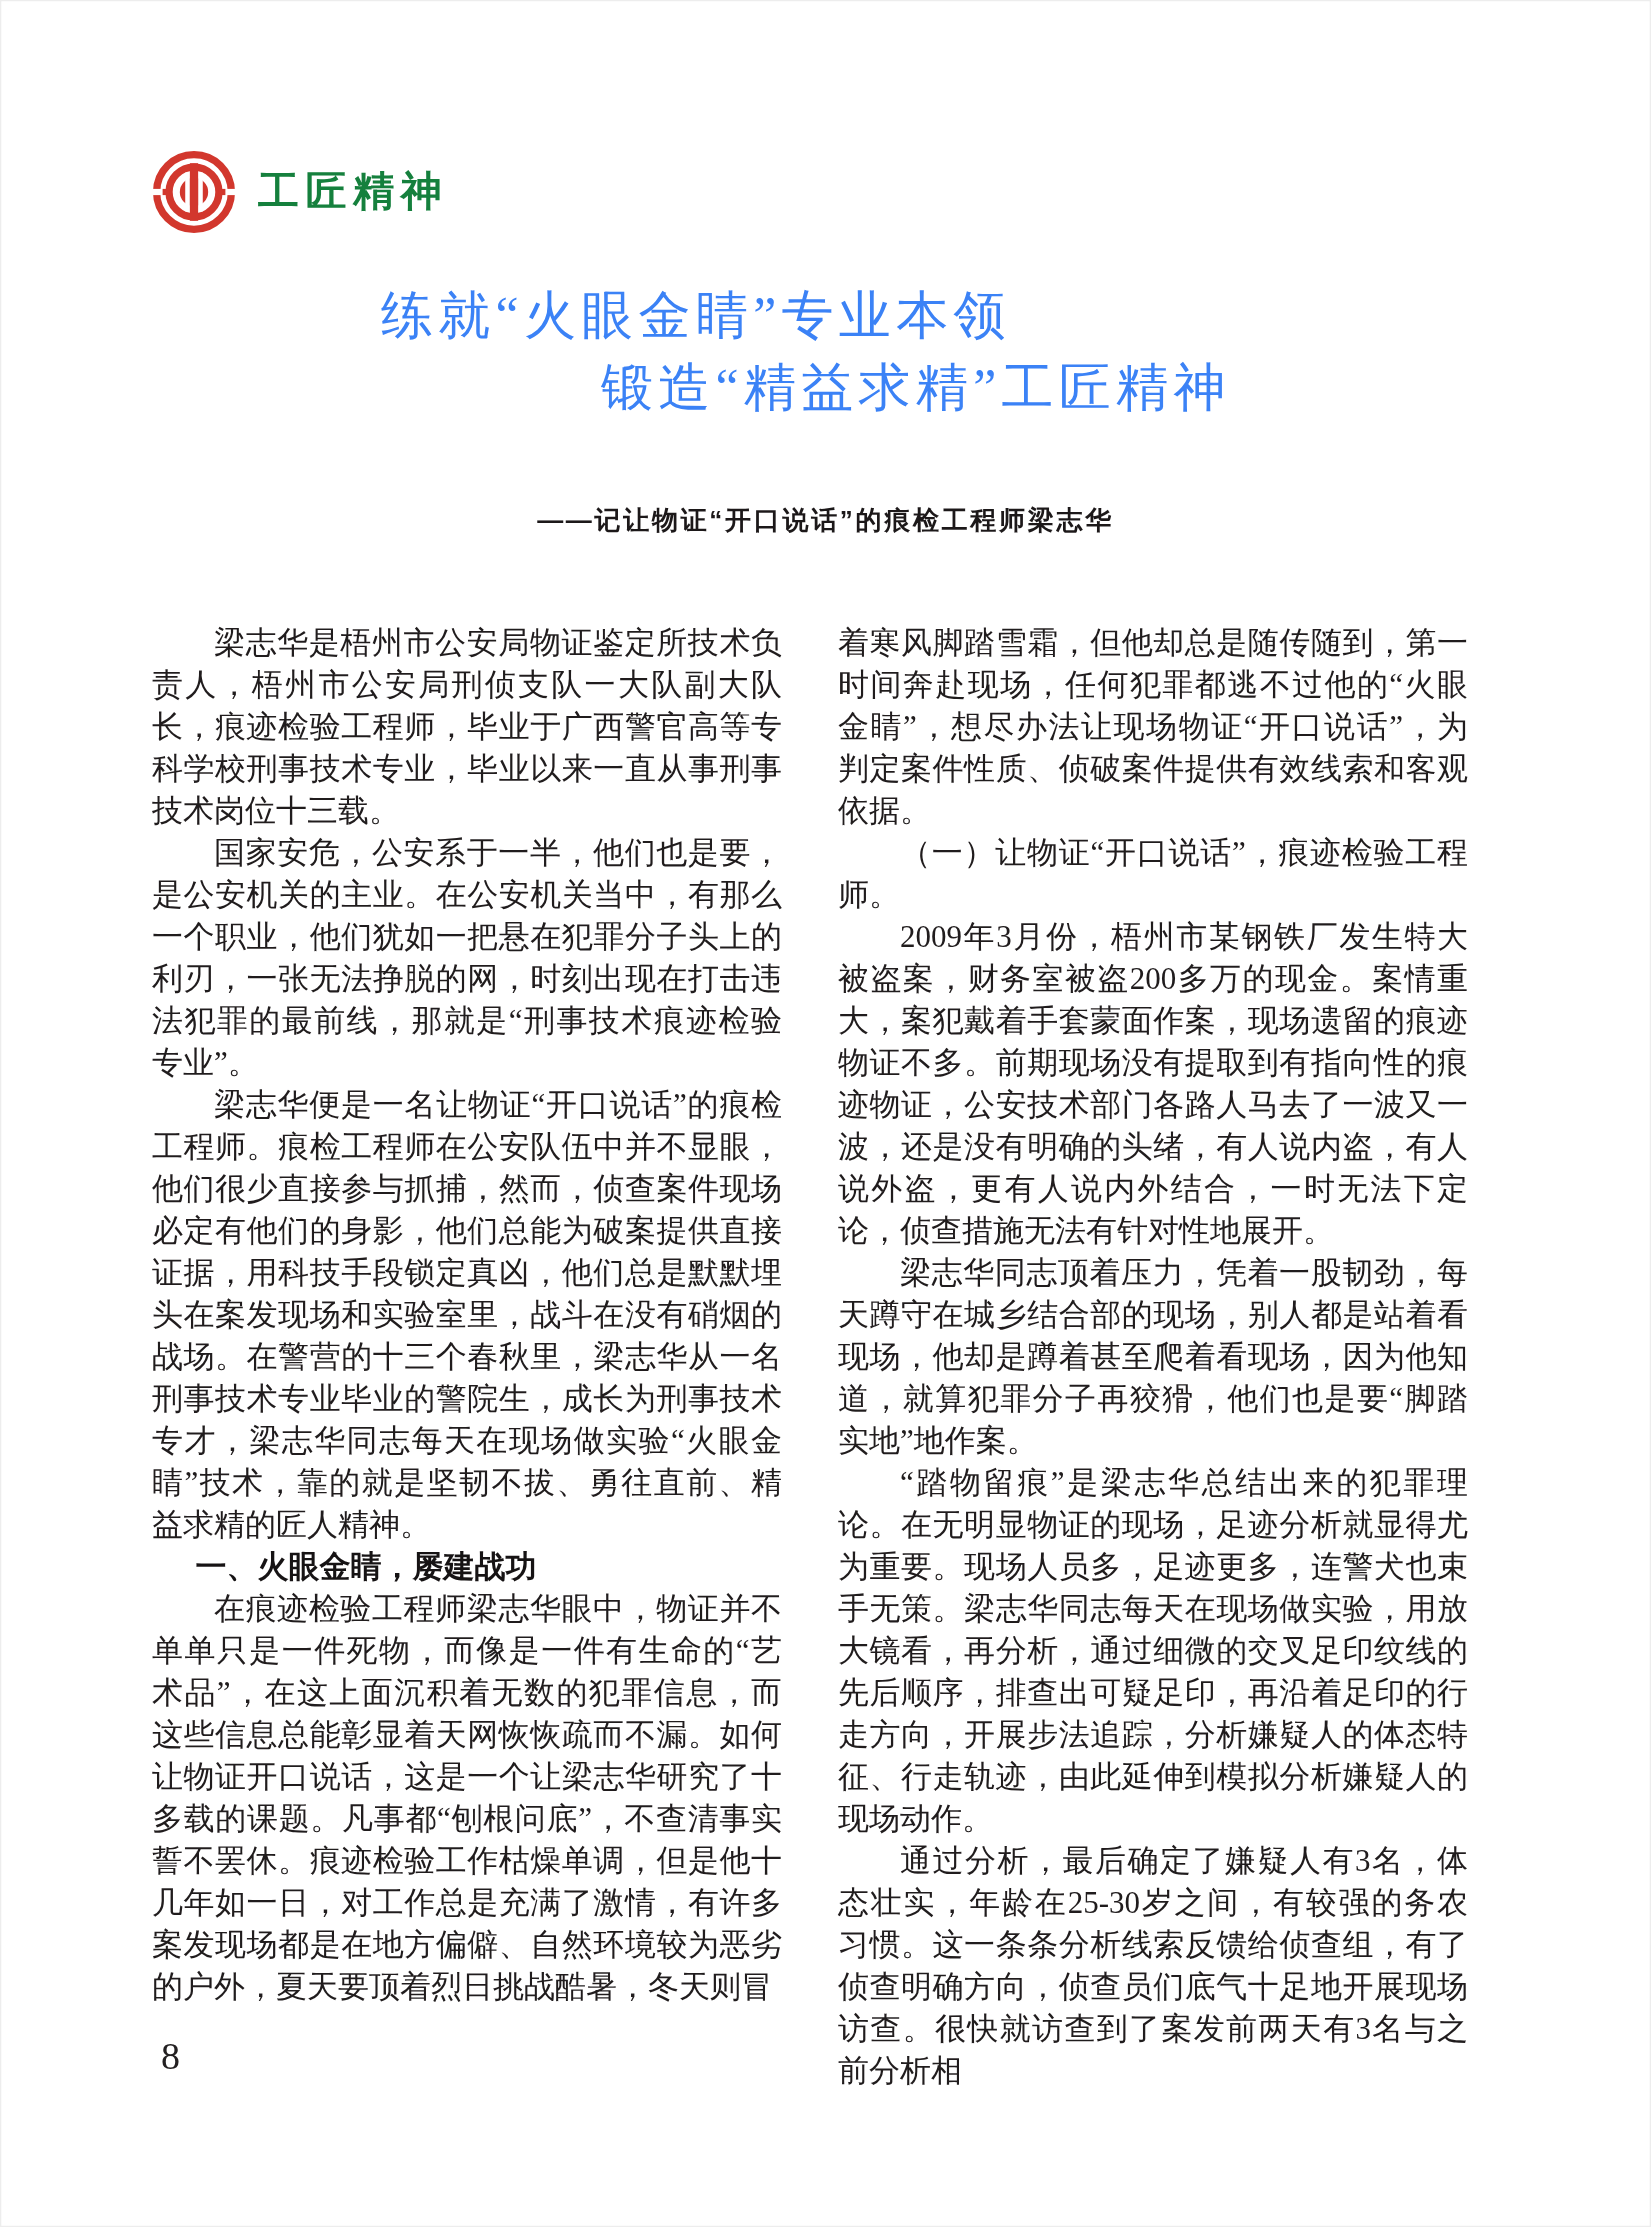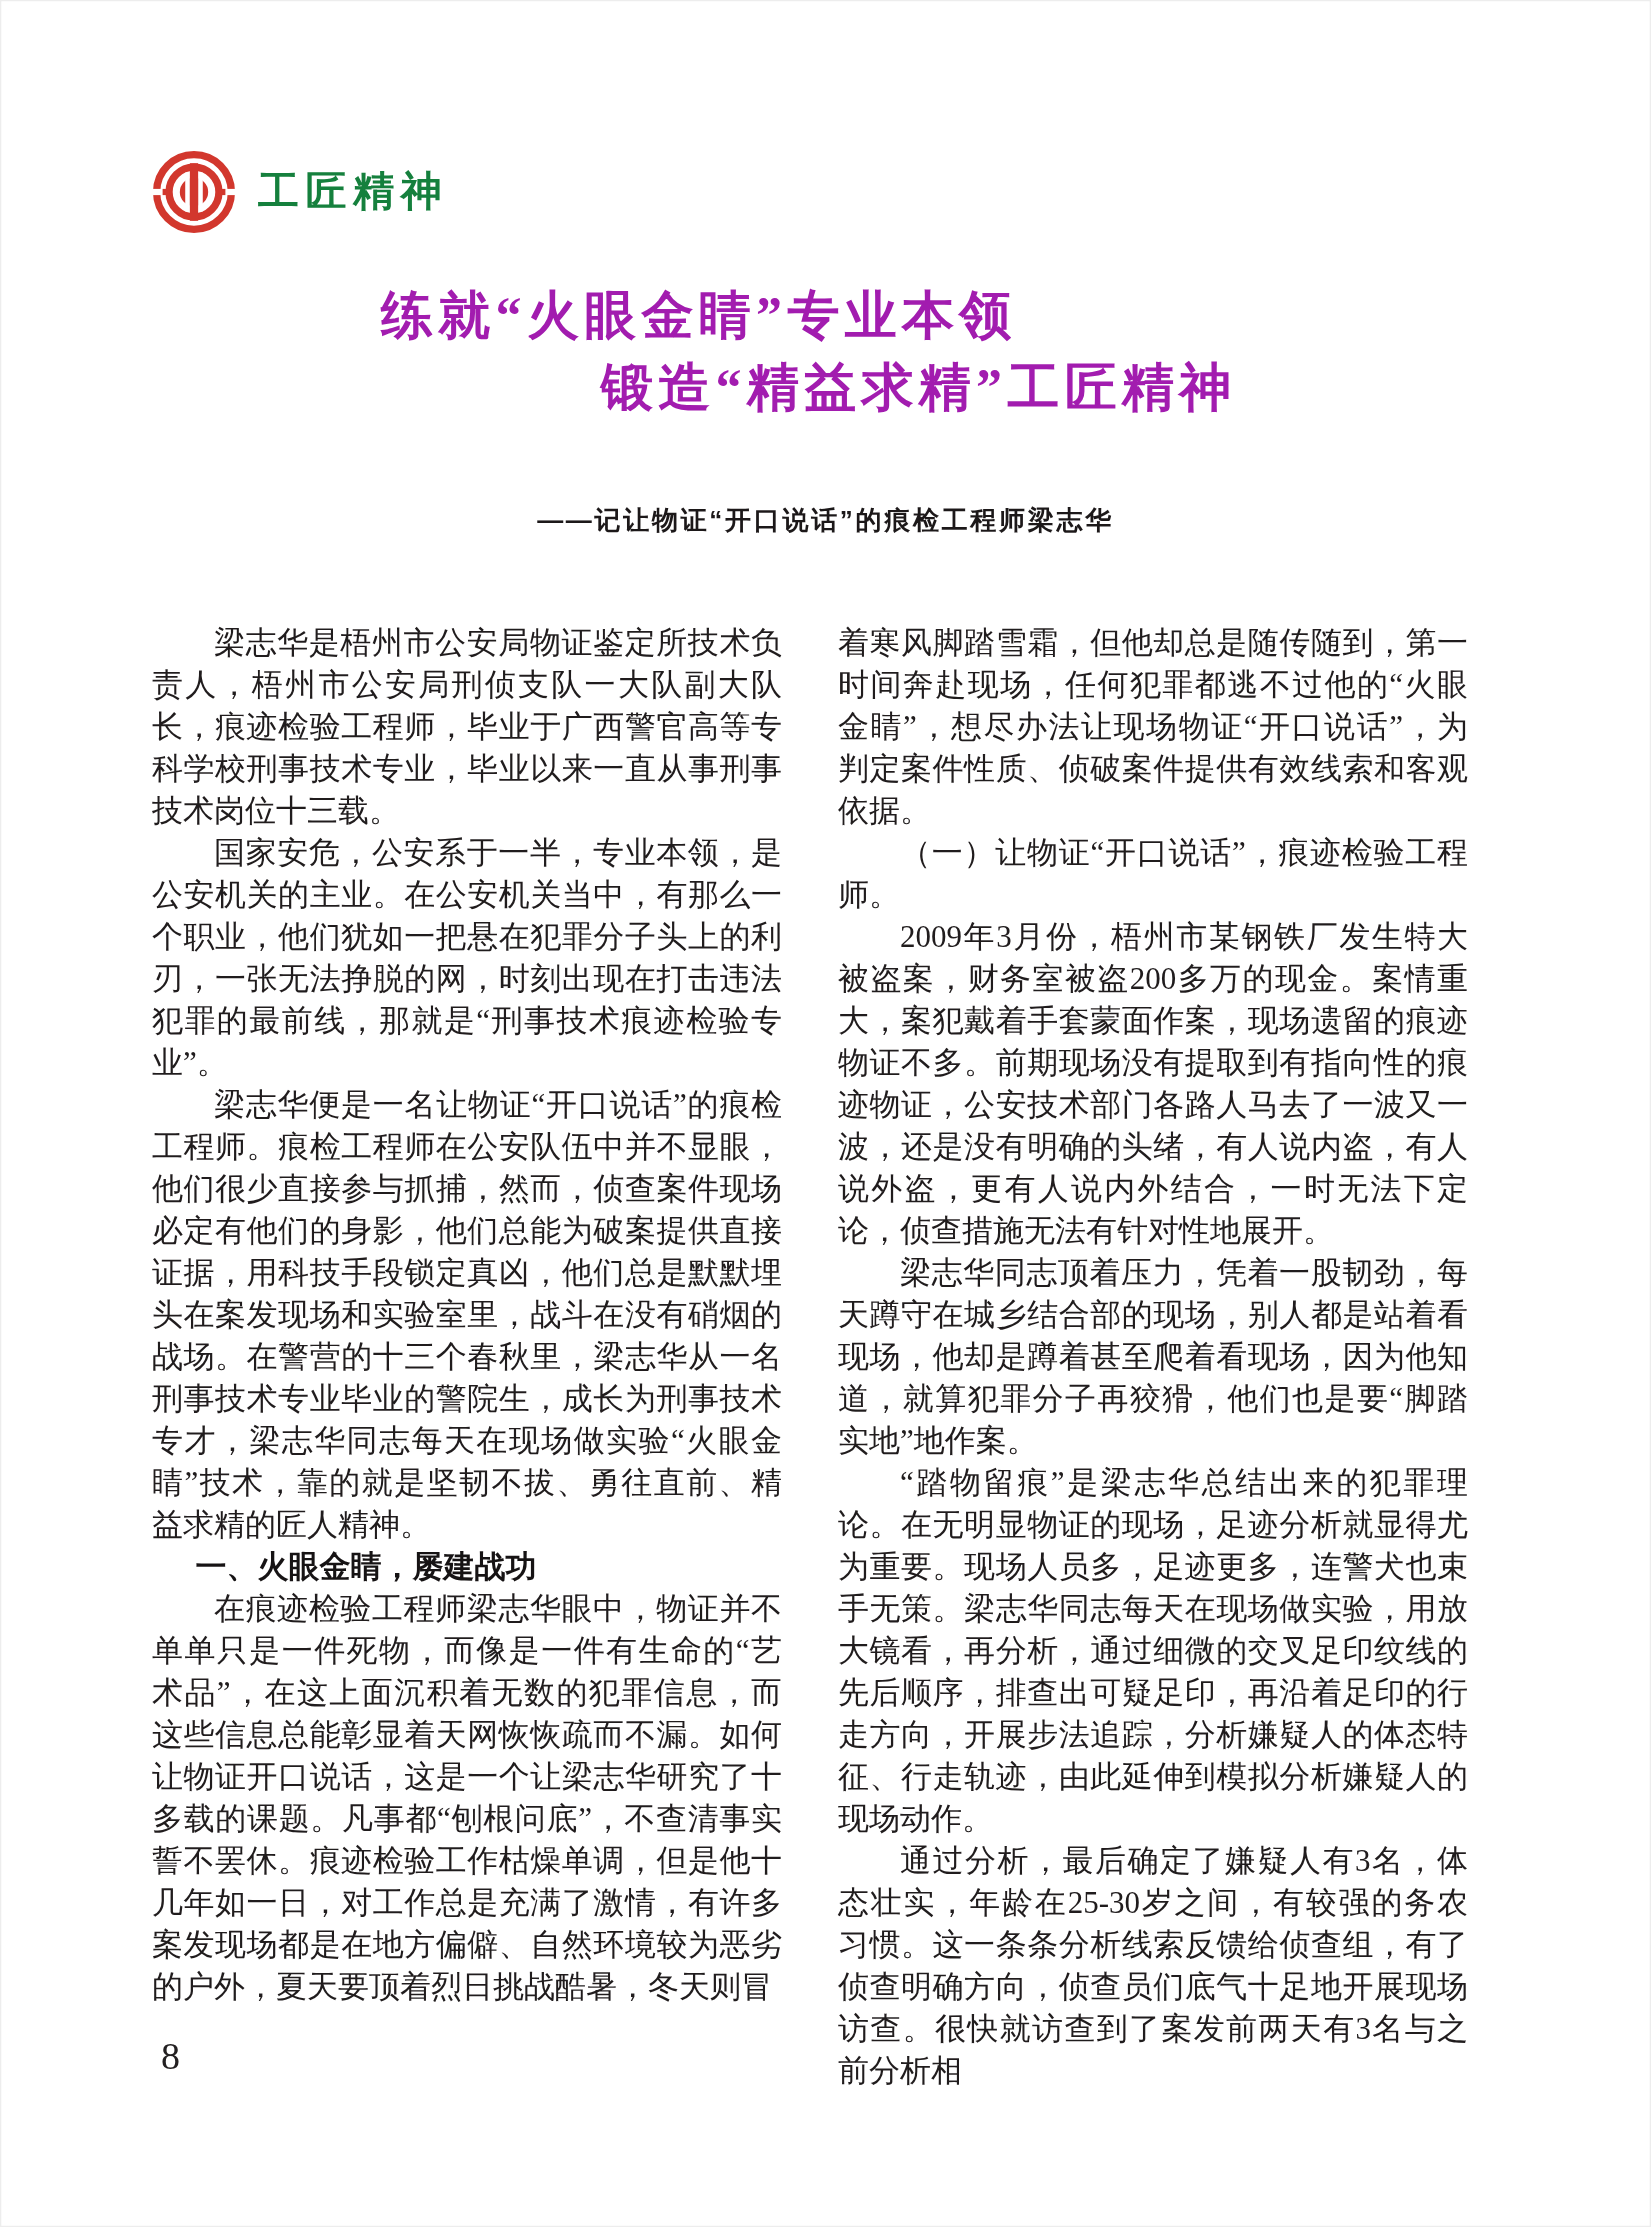--- a/index.html
+++ b/index.html
@@ -31,23 +31,23 @@
     color:#15803d;
     white-space:nowrap;
   }
   
   .title-block{
     position:absolute;
     top:280px;
     left:0;
     width:1651px;
     font-family:"Liberation Serif","DejaVu Serif",serif;
-    font-weight:700;
+    font-weight:400;
     font-size:52px;
-    color:#a21caf;
+    color:#3b82f6;
   }
   .title-line{line-height:72px;white-space:nowrap;letter-spacing:5.3px;}
   .title-line1{margin-left:381px;}
   .title-line2{margin-left:601px;}
   .subtitle{
     position:absolute;
     top:503px;
     left:0;
     width:1651px;
     text-align:center;
@@ -122,21 +122,21 @@
   </div>
 
   <div class="title-block">
     <div class="title-line title-line1">练就“火眼金睛”专业本领</div>
     <div class="title-line title-line2">锻造“精益求精”工匠精神</div>
   </div>
   <div class="subtitle">——记让物证“开口说话”的痕检工程师梁志华</div>
 
   <div class="col col-left">
     <p class="para">梁志华是梧州市公安局物证鉴定所技术负责人，梧州市公安局刑侦支队一大队副大队长，痕迹检验工程师，毕业于广西警官高等专科学校刑事技术专业，毕业以来一直从事刑事技术岗位十三载。</p>
-    <p class="para">国家安危，公安系于一半，专业本领，是公安机关的主业。在公安机关当中，有那么一个职业，他们犹如一把悬在犯罪分子头上的利刃，一张无法挣脱的网，时刻出现在打击违法犯罪的最前线，那就是“刑事技术痕迹检验专业”。</p>
+    <p class="para">国家安危，公安系于一半，他们也是要，是公安机关的主业。在公安机关当中，有那么一个职业，他们犹如一把悬在犯罪分子头上的利刃，一张无法挣脱的网，时刻出现在打击违法犯罪的最前线，那就是“刑事技术痕迹检验专业”。</p>
     <p class="para">梁志华便是一名让物证“开口说话”的痕检工程师。痕检工程师在公安队伍中并不显眼，他们很少直接参与抓捕，然而，侦查案件现场必定有他们的身影，他们总能为破案提供直接证据，用科技手段锁定真凶，他们总是默默埋头在案发现场和实验室里，战斗在没有硝烟的战场。在警营的十三个春秋里，梁志华从一名刑事技术专业毕业的警院生，成长为刑事技术专才，梁志华同志每天在现场做实验“火眼金睛”技术，靠的就是坚韧不拔、勇往直前、精益求精的匠人精神。</p>
     <p class="sec-heading">一、火眼金睛，屡建战功</p>
     <p class="para">在痕迹检验工程师梁志华眼中，物证并不单单只是一件死物，而像是一件有生命的“艺术品”，在这上面沉积着无数的犯罪信息，而这些信息总能彰显着天网恢恢疏而不漏。如何让物证开口说话，这是一个让梁志华研究了十多载的课题。凡事都“刨根问底”，不查清事实誓不罢休。痕迹检验工作枯燥单调，但是他十几年如一日，对工作总是充满了激情，有许多案发现场都是在地方偏僻、自然环境较为恶劣的户外，夏天要顶着烈日挑战酷暑，冬天则冒</p>
   </div>
 
   <div class="col col-right">
     <p class="para-cont">着寒风脚踏雪霜，但他却总是随传随到，第一时间奔赴现场，任何犯罪都逃不过他的“火眼金睛”，想尽办法让现场物证“开口说话”，为判定案件性质、侦破案件提供有效线索和客观依据。</p>
     <p class="para">（一）让物证“开口说话”，痕迹检验工程师。</p>
     <p class="para">2009年3月份，梧州市某钢铁厂发生特大被盗案，财务室被盗200多万的现金。案情重大，案犯戴着手套蒙面作案，现场遗留的痕迹物证不多。前期现场没有提取到有指向性的痕迹物证，公安技术部门各路人马去了一波又一波，还是没有明确的头绪，有人说内盗，有人说外盗，更有人说内外结合，一时无法下定论，侦查措施无法有针对性地展开。</p>
     <p class="para">梁志华同志顶着压力，凭着一股韧劲，每天蹲守在城乡结合部的现场，别人都是站着看现场，他却是蹲着甚至爬着看现场，因为他知道，就算犯罪分子再狡猾，他们也是要“脚踏实地”地作案。</p>

